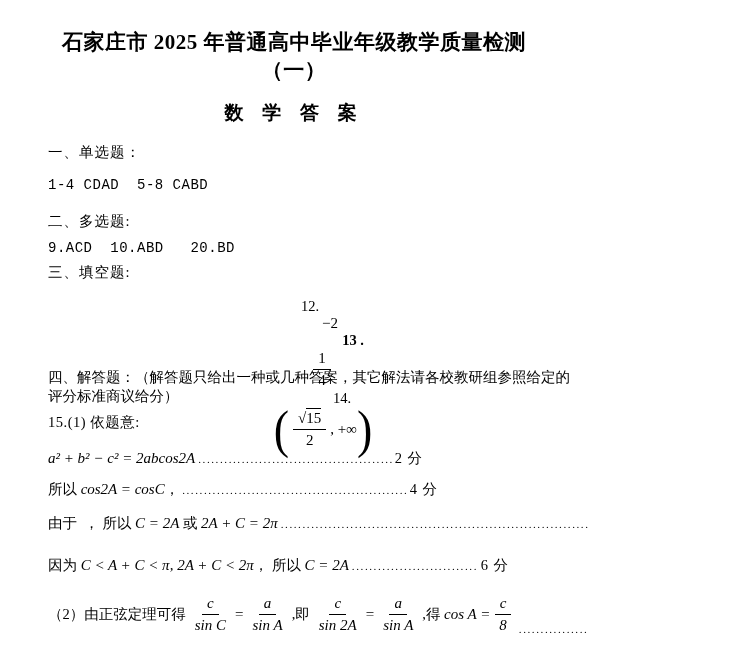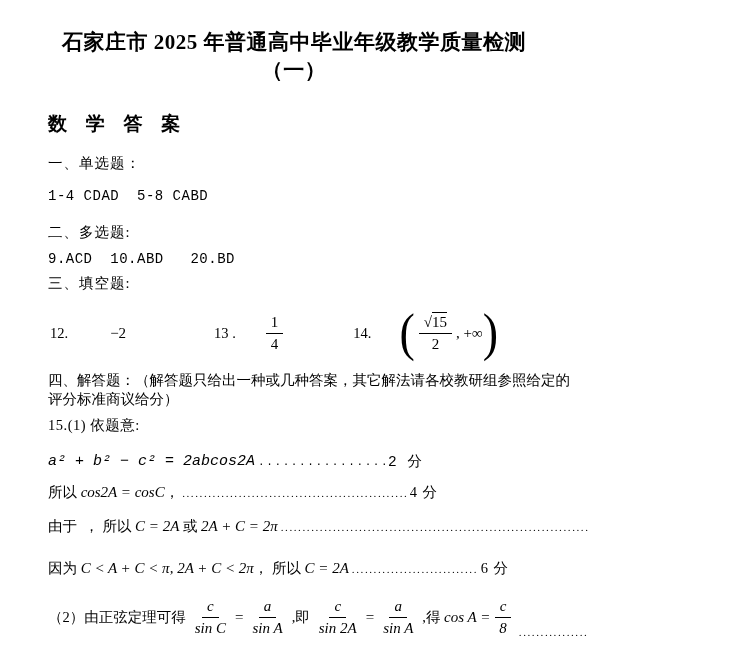--- a/index.html
+++ b/index.html
@@ -4,51 +4,51 @@
 <style>
   * { margin:0; padding:0; box-sizing:border-box; }
   html,body { background:#fff; }
   .page {
     position:relative; width:588px; height:656px; overflow:hidden;
     background:#fff; color:#000;
     font-family:"Liberation Serif","DejaVu Serif",serif;
     padding:28px 18px 0 48px;
   }
   .title { text-align:center; font-size:21px; font-weight:bold; letter-spacing:0.5px; margin-right:30px; }
-  .subtitle { font-size:19px; font-weight:bold; letter-spacing:7px; margin-top:27px; margin-right:30px; }
+  .subtitle { text-align:center; font-size:19px; font-weight:bold; letter-spacing:7px; margin-top:16px; margin-right:30px; }
   .sec-heading { font-size:14.5px; letter-spacing:1px; }
   .h1 { margin-top:17px; }
   .h2 { margin-top:19px; }
   .h3 { margin-top:7px; }
   .h4 { margin-top:6px; letter-spacing:0; }
   .answer-key {
     font-family:"Liberation Mono","DejaVu Sans Mono",monospace;
     font-size:14px; white-space:pre; letter-spacing:0.5px;
   }
   .ak1 { margin-top:15px; }
   .ak2 { margin-top:9px; }
   .mi { font-style:italic; }
   .math { font-size:15px; }
   .frac { display:inline-flex; flex-direction:column; align-items:center; vertical-align:middle; margin:0 4px; line-height:1.25; text-align:center; }
   .frac .fnum { display:block; padding:0 5px 1px; border-bottom:1px solid #000; }
   .frac .fden { display:block; padding:1px 5px 0; }
   .radicand { border-top:1px solid #000; padding-top:1px; }
-  .fill-row { display:flex; align-items:center; height:64px; margin-top:8px; font-size:15px; }
+  .fill-row { display:flex; align-items:center; height:64px; margin-top:16px; font-size:15px;flex-direction:column; }
   .fill-label { font-size:14.5px; }
   .q12l { margin-left:2px; } .q12a { margin-left:42px; }
-  .q13l { margin-left:88px; } .q13f { margin-left:30px; }
+  .q13l { margin-left:88px;font-weight:bold; } .q13f { margin-left:30px; }
   .q14l { margin-left:66px;text-align:right; } .q14v { margin-left:28px; }
   .bigparen { font-size:46px; font-weight:400; line-height:1; font-family:"Liberation Serif",serif; transform:scaleY(1.15); display:inline-block; }
   .interval { display:inline-flex; align-items:center; }
   .solution-line { display:flex; align-items:center; font-size:14.5px; }
   .ansline .dots { flex:1; overflow:hidden; white-space:nowrap; font-size:11px; letter-spacing:1.6px; margin:0 3px; align-self:flex-end; padding-bottom:3px; }
   .ansline .dots::before { content:"......................................................................................................................................................................................"; }
   .score { white-space:nowrap; font-size:14.5px; letter-spacing:1px; }
   .intro { margin-top:7px; font-size:14.5px; letter-spacing:0.5px; }
-  .step1 { width:375px; margin-top:17px;font-family:Liberation Mono, monospace; }
+  .step1 { width:375px; margin-top:17px; }
   .step2 { margin-top:16px; min-height:48px; }
   .step3 { width:390px; margin-top:12px; }
   .step4 { width:594px; margin-top:15px; }
   .step5 { width:461px; margin-top:23px; }
   .step6 { width:624px; margin-top:15px; min-height:48px; }
   .zh { white-space:pre; }
 </style>
 </head>
 <body>
 

